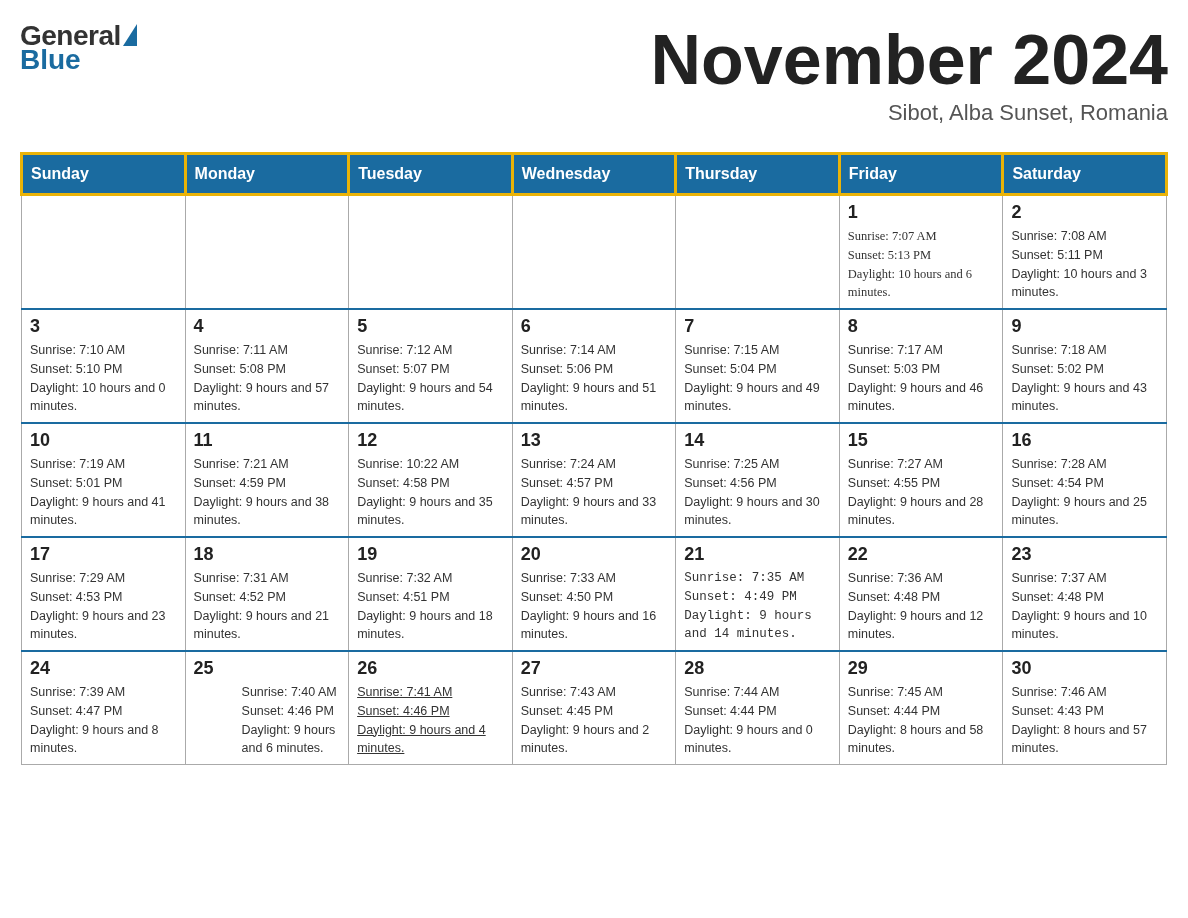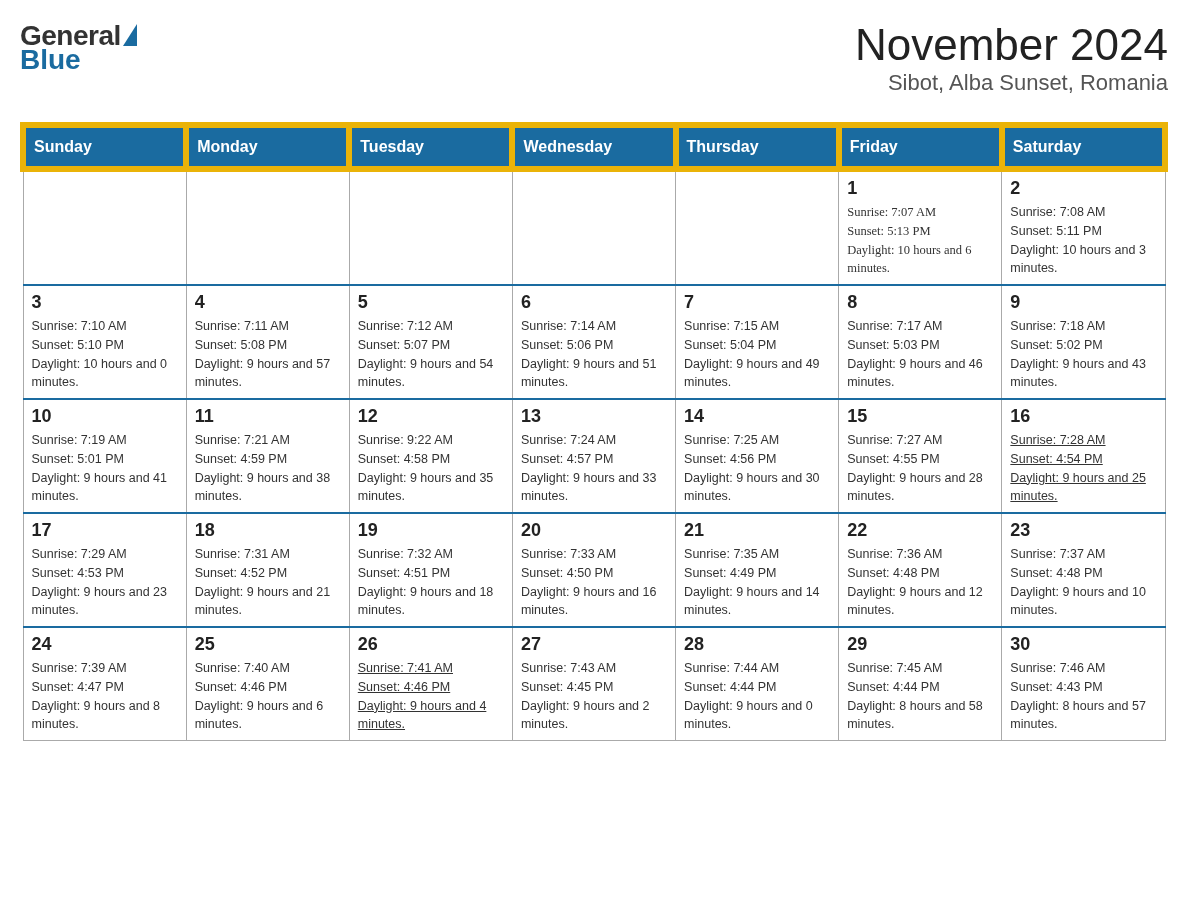--- a/index.html
+++ b/index.html
@@ -44,41 +44,41 @@
       font-size: 28px;
       font-weight: bold;
       color: #1a6ba0;
       margin-top: -8px;
       margin-left: 0;
     }
     .title-section {
       text-align: right;
     }
     .month-title {
-      font-size: 44px;
-      font-weight: normal;
+      font-size: 70px;
+      font-weight: bold;
       color: #222;
     }
     .location {
       font-size: 22px;
       color: #555;
     }
     .calendar {
       width: 100%;
       border-collapse: collapse;
       border: 1px solid #999;
     }
     .calendar th {
       background-color: #1a6ba0;
       color: #fff;
       padding: 10px 8px;
       text-align: left;
       font-size: 16px;
       font-weight: bold;
-      border: 6px solid #eab308;
+      border: 3px solid #eab308;
     }
     .calendar td {
       border: 1px solid #aaa;
       vertical-align: top;
       padding: 6px 8px;
       width: calc(100% / 7);
       min-height: 110px;
     }
     .day-number {
       font-size: 18px;
@@ -200,21 +200,21 @@
 Daylight: 9 hours and 41 minutes.</div>
         </td>
         <td>
           <span class="day-number">11</span>
           <div class="day-info" style="white-space: pre-line;">Sunrise: 7:21 AM
 Sunset: 4:59 PM
 Daylight: 9 hours and 38 minutes.</div>
         </td>
         <td>
           <span class="day-number">12</span>
-          <div class="day-info" style="white-space: pre-line;">Sunrise: 9:22 AM
+          <div class="day-info" style="white-space: pre-line;">Sunrise: 10:22 AM
 Sunset: 4:58 PM
 Daylight: 9 hours and 35 minutes.</div>
         </td>
         <td>
           <span class="day-number">13</span>
           <div class="day-info" style="white-space: pre-line;">Sunrise: 7:24 AM
 Sunset: 4:57 PM
 Daylight: 9 hours and 33 minutes.</div>
         </td>
         <td>
@@ -224,21 +224,21 @@
 Daylight: 9 hours and 30 minutes.</div>
         </td>
         <td>
           <span class="day-number">15</span>
           <div class="day-info" style="white-space: pre-line;">Sunrise: 7:27 AM
 Sunset: 4:55 PM
 Daylight: 9 hours and 28 minutes.</div>
         </td>
         <td>
           <span class="day-number">16</span>
-          <div class="day-info" style="white-space: pre-line; text-decoration: underline;">Sunrise: 7:28 AM
+          <div class="day-info" style="white-space: pre-line;">Sunrise: 7:28 AM
 Sunset: 4:54 PM
 Daylight: 9 hours and 25 minutes.</div>
         </td>
       </tr>
       <tr class="row-top">
         <td>
           <span class="day-number">17</span>
           <div class="day-info" style="white-space: pre-line;">Sunrise: 7:29 AM
 Sunset: 4:53 PM
 Daylight: 9 hours and 23 minutes.</div>
@@ -256,21 +256,21 @@
 Daylight: 9 hours and 18 minutes.</div>
         </td>
         <td>
           <span class="day-number">20</span>
           <div class="day-info" style="white-space: pre-line;">Sunrise: 7:33 AM
 Sunset: 4:50 PM
 Daylight: 9 hours and 16 minutes.</div>
         </td>
         <td>
           <span class="day-number">21</span>
-          <div class="day-info" style="white-space: pre-line;">Sunrise: 7:35 AM
+          <div class="day-info" style="white-space: pre-line; font-family: Liberation Mono, monospace;">Sunrise: 7:35 AM
 Sunset: 4:49 PM
 Daylight: 9 hours and 14 minutes.</div>
         </td>
         <td>
           <span class="day-number">22</span>
           <div class="day-info" style="white-space: pre-line;">Sunrise: 7:36 AM
 Sunset: 4:48 PM
 Daylight: 9 hours and 12 minutes.</div>
         </td>
         <td>
@@ -282,21 +282,21 @@
       </tr>
       <tr class="row-top">
         <td>
           <span class="day-number">24</span>
           <div class="day-info" style="white-space: pre-line;">Sunrise: 7:39 AM
 Sunset: 4:47 PM
 Daylight: 9 hours and 8 minutes.</div>
         </td>
         <td>
           <span class="day-number">25</span>
-          <div class="day-info" style="white-space: pre-line;">Sunrise: 7:40 AM
+          <div class="day-info" style="white-space: pre-line; margin-left: 48px;">Sunrise: 7:40 AM
 Sunset: 4:46 PM
 Daylight: 9 hours and 6 minutes.</div>
         </td>
         <td>
           <span class="day-number">26</span>
           <div class="day-info" style="white-space: pre-line; text-decoration: underline;">Sunrise: 7:41 AM
 Sunset: 4:46 PM
 Daylight: 9 hours and 4 minutes.</div>
         </td>
         <td>

